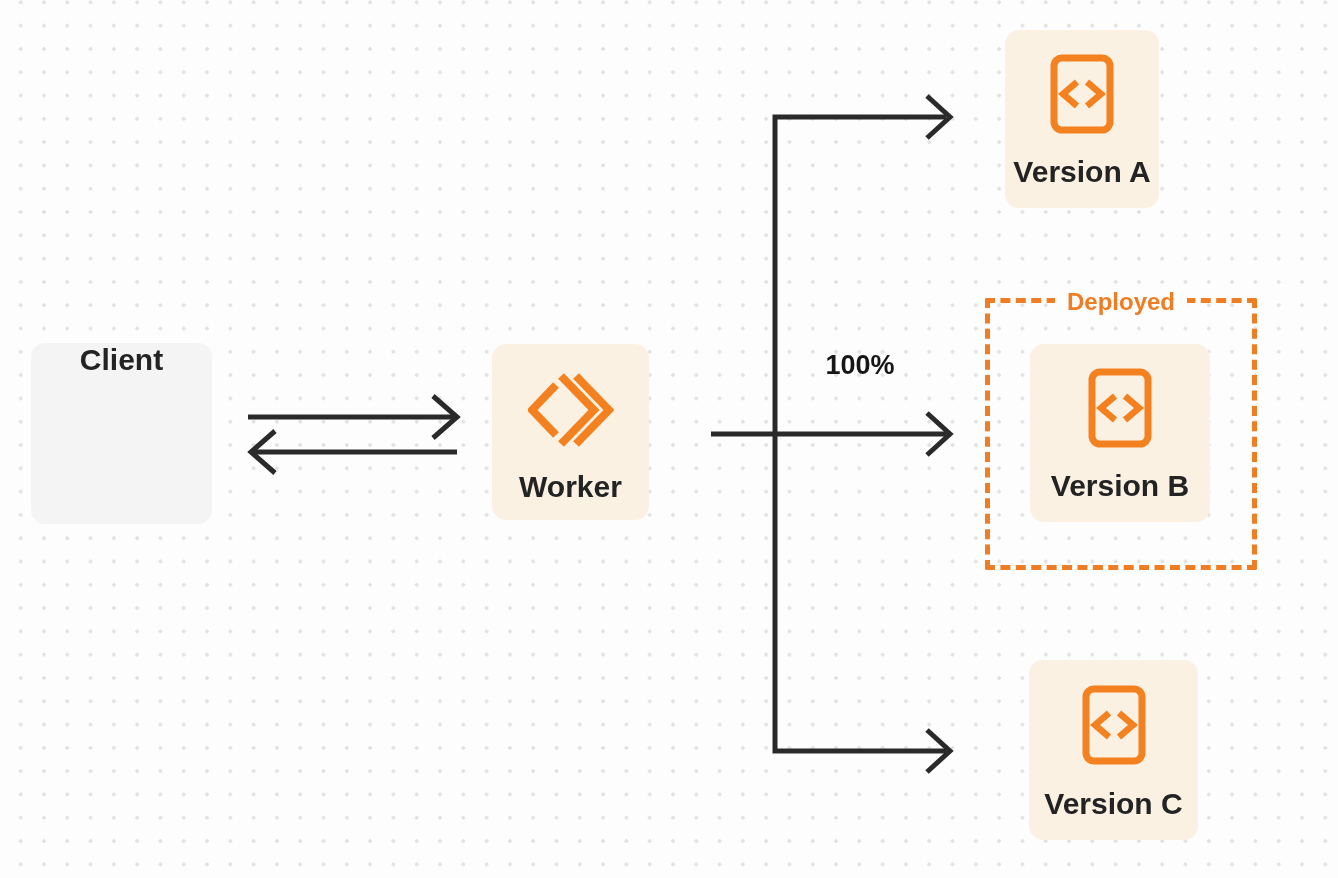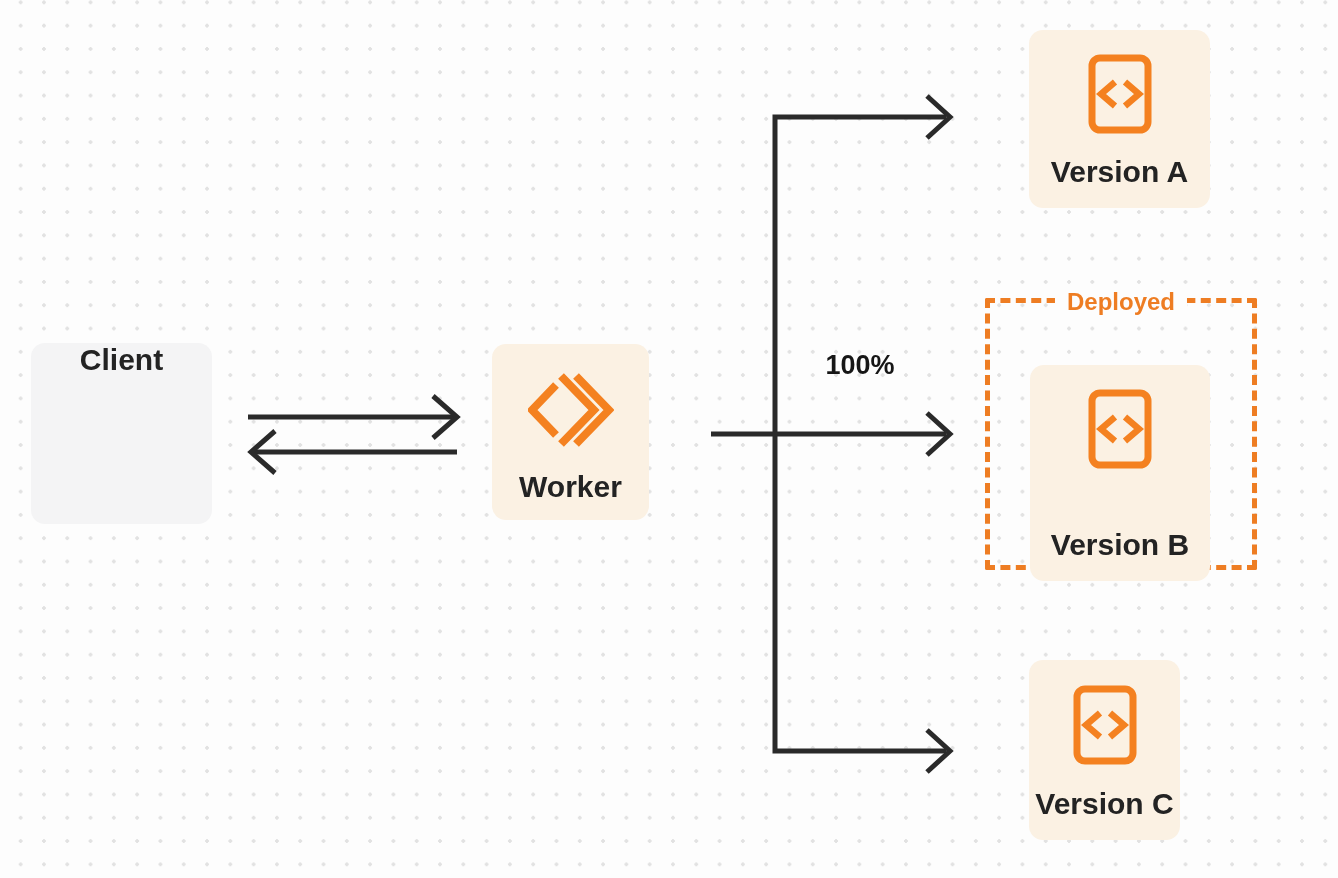--- a/index.html
+++ b/index.html
@@ -111,43 +111,43 @@
 
   <div class="node cream" style="left:492px; top:344px; width:157px; height:176px;">
     <svg class="node-icon" style="margin-top:29px;" width="86" height="74" viewBox="0 0 86 74" stroke="#f48120" stroke-width="8" fill="none" stroke-linejoin="miter">
       <path d="M28 12 L4 37 L28 62"></path>
       <path d="M33 3 L66 37 L33 71"></path>
       <path d="M48 3 L81 37 L48 71"></path>
     </svg>
     <span class="node-label">Worker</span>
   </div>
 
-  <div class="node cream version" style="left:1029px; top:30px; width:181px; height:178px;">
+  <div class="node cream version" style="left:1005px; top:30px; width:154px; height:178px;">
     <svg class="node-icon" style="margin-top:24px;" width="64" height="80" viewBox="0 0 64 80" stroke="#f48120" fill="none" stroke-linejoin="miter">
       <rect x="4" y="4" width="56" height="72" rx="8" stroke-width="7"></rect>
       <polyline points="27,28 13,40 27,52" stroke-width="6.5"></polyline>
       <polyline points="37,28 51,40 37,52" stroke-width="6.5"></polyline>
     </svg>
     <span class="node-label">Version A</span>
   </div>
 
   <div class="deployed-rect">
     <span class="deployed-label">Deployed</span>
   </div>
 
-  <div class="node cream version" style="left:1030px; top:344px; width:180px; height:216px;margin-top:21px;">
+  <div class="node cream version" style="left:1030px; top:344px; width:180px; height:178px;">
     <svg class="node-icon" style="margin-top:24px;" width="64" height="80" viewBox="0 0 64 80" stroke="#f48120" fill="none" stroke-linejoin="miter">
       <rect x="4" y="4" width="56" height="72" rx="8" stroke-width="7"></rect>
       <polyline points="27,28 13,40 27,52" stroke-width="6.5"></polyline>
       <polyline points="37,28 51,40 37,52" stroke-width="6.5"></polyline>
     </svg>
     <span class="node-label">Version B</span>
   </div>
 
-  <div class="node cream version" style="left:1029px; top:660px; width:151px; height:180px;">
+  <div class="node cream version" style="left:1029px; top:660px; width:169px; height:180px;">
     <svg class="node-icon" style="margin-top:25px;" width="64" height="80" viewBox="0 0 64 80" stroke="#f48120" fill="none" stroke-linejoin="miter">
       <rect x="4" y="4" width="56" height="72" rx="8" stroke-width="7"></rect>
       <polyline points="27,28 13,40 27,52" stroke-width="6.5"></polyline>
       <polyline points="37,28 51,40 37,52" stroke-width="6.5"></polyline>
     </svg>
     <span class="node-label">Version C</span>
   </div>
 
   <div class="traffic-label">
     <span class="traffic-percent">100%</span>

